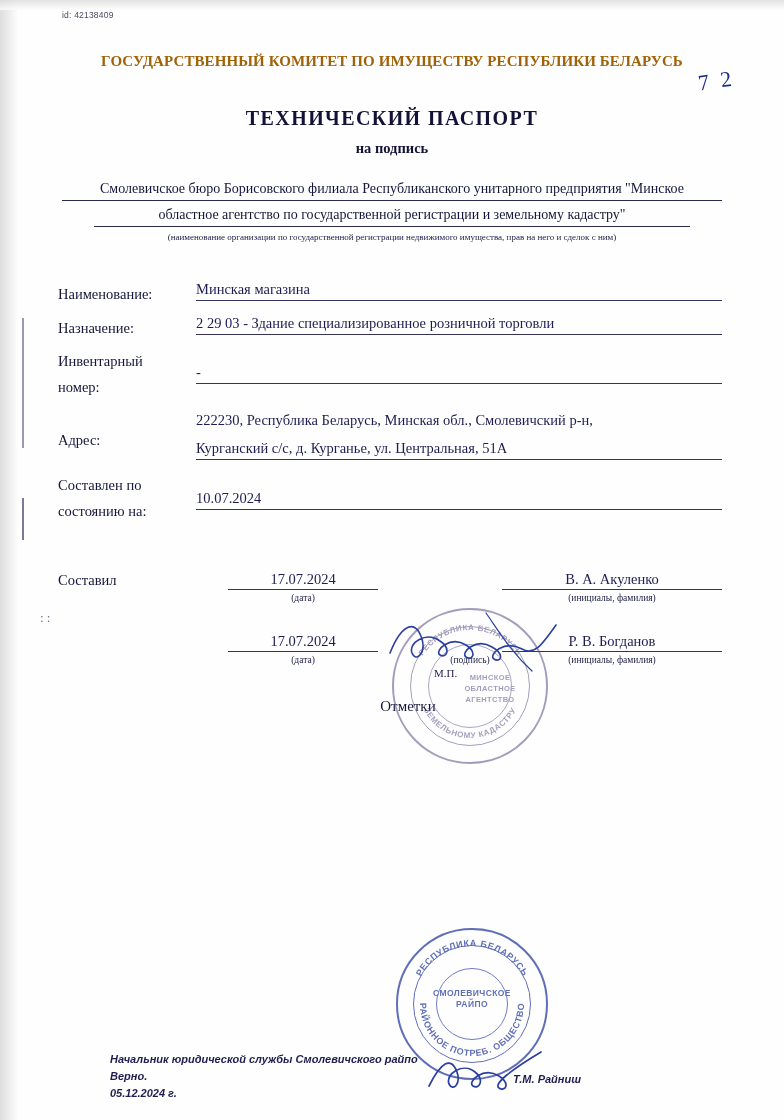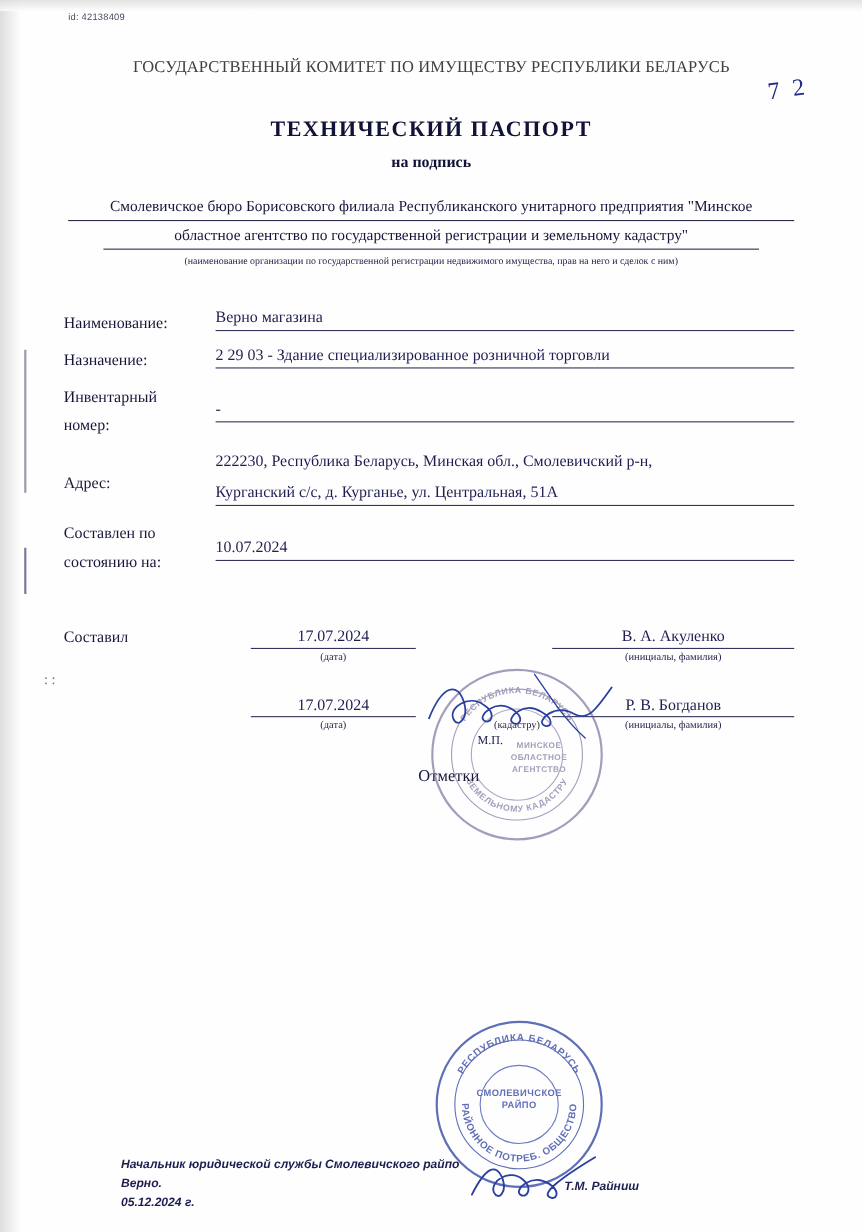--- a/index.html
+++ b/index.html
@@ -48,21 +48,22 @@
     letter-spacing: .2px;
   }
 
   .header-org {
     position: absolute;
     left: 0; right: 0;
     top: 53px;
     text-align: center;
     font-size: 15px;
     letter-spacing: .1px;
-    color: #404040;
+    color: #a16207;
+    font-weight: bold;
   }
 
   .title-main {
     position: absolute;
     left: 0; right: 0;
     top: 107px;
     text-align: center;
     font-size: 20px;
     font-weight: bold;
     letter-spacing: 1.4px;
@@ -327,21 +328,21 @@
   <div class="header-org">ГОСУДАРСТВЕННЫЙ КОМИТЕТ ПО ИМУЩЕСТВУ РЕСПУБЛИКИ БЕЛАРУСЬ</div>
 
   <div class="title-main">ТЕХНИЧЕСКИЙ ПАСПОРТ</div>
   <div class="title-sub">на подпись</div>
 
   <div class="org-line1">Смолевичское бюро Борисовского филиала Республиканского унитарного предприятия "Минское</div>
   <div class="org-line2">областное агентство по государственной регистрации и земельному кадастру"</div>
   <div class="org-caption">(наименование организации по государственной регистрации недвижимого имущества, прав на него и сделок с ним)</div>
 
   <div class="field-label" style="top:281px;">Наименование:</div>
-  <div class="field-value" style="top:281px;">Верно магазина</div>
+  <div class="field-value" style="top:281px;">Минская магазина</div>
 
   <div class="field-label" style="top:315px;">Назначение:</div>
   <div class="field-value" style="top:315px;">2 29 03 - Здание специализированное розничной торговли</div>
 
   <div class="field-label" style="top:348px;">Инвентарный
 номер:</div>
   <div class="field-value" style="top:364px;">-</div>
 
   <div class="field-label" style="top:427px;">Адрес:</div>
   <div class="field-value" style="top:412px; border-bottom:none;">222230, Республика Беларусь, Минская обл., Смолевичский р-н,</div>
@@ -352,21 +353,21 @@
   <div class="field-value" style="top:490px;">10.07.2024</div>
 
   <div class="sign-label" style="top:571px;">Составил</div>
   <div class="sign-date" style="left:228px; top:571px;">17.07.2024</div>
   <div class="sign-caption" style="left:228px; top:593px;">(дата)</div>
   <div class="sign-name" style="top:571px;">В. А. Акуленко</div>
   <div class="sign-name-caption" style="top:593px;">(инициалы, фамилия)</div>
 
   <div class="sign-date" style="left:228px; top:633px;">17.07.2024</div>
   <div class="sign-caption" style="left:228px; top:655px;">(дата)</div>
-  <div class="sign-caption" style="left:395px; top:655px;">(кадастру)</div>
+  <div class="sign-caption" style="left:395px; top:655px;">(подпись)</div>
   <div class="sign-name" style="top:633px;">Р. В. Богданов</div>
   <div class="sign-name-caption" style="top:655px;">(инициалы, фамилия)</div>
 
   <div class="mp">М.П.</div>
   <div class="otmetki">Отметки</div>
 
   <div class="stamp stamp-1">
     <svg class="stamp-ring-text stamp-ring-text-violet" viewBox="0 0 152 152">
       <defs>
         <path id="arcTopV" d="M 20,76 A 56,56 0 0 1 132,76"></path>

